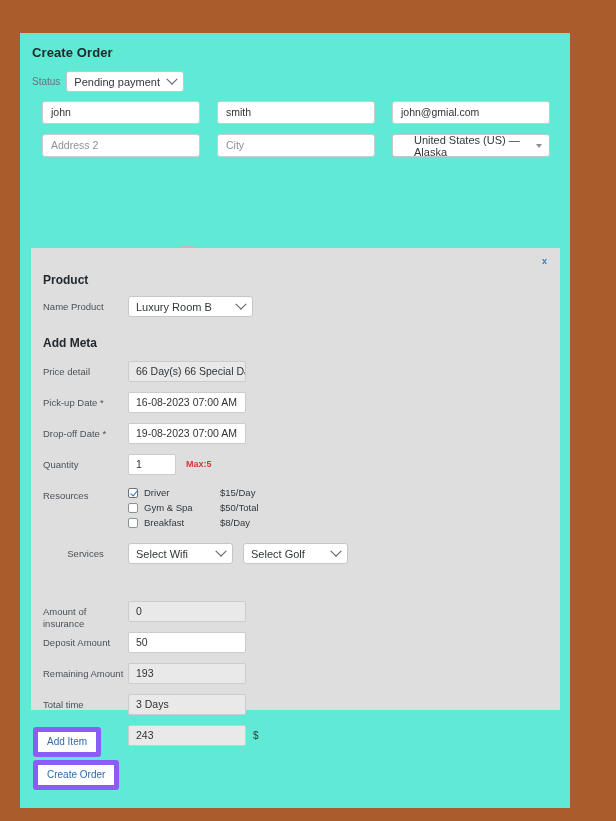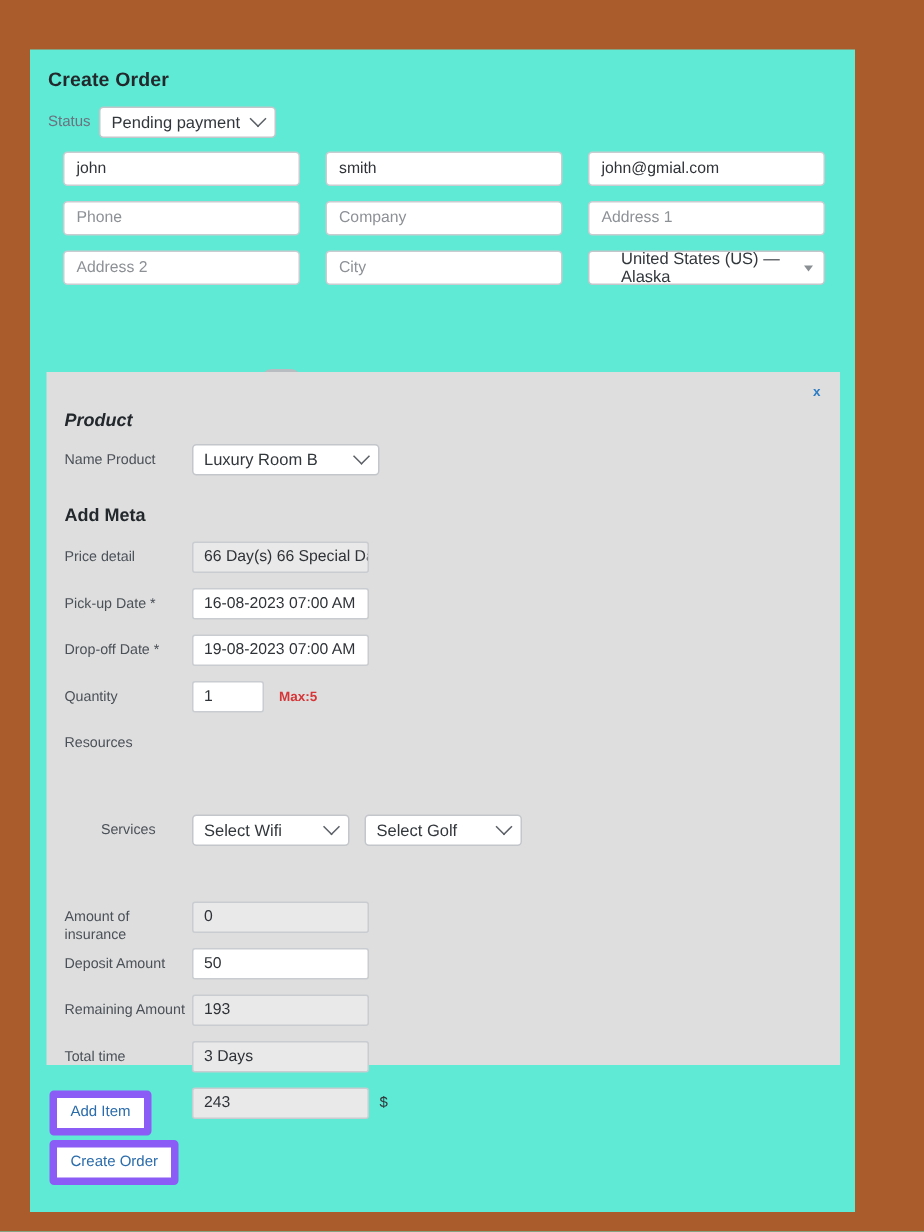--- a/index.html
+++ b/index.html
@@ -64,21 +64,21 @@
   
   .panel{
     position:absolute;left:11px;top:215px;width:529px;height:462px;
     background:#dedede;
   }
   .close-x{
     position:absolute;right:13px;top:8px;font-size:9px;color:#2e7cc4;
     cursor:pointer;font-weight:bold;
   }
   .sec-title{position:absolute;left:12px;font-size:12px;font-weight:bold;color:#23282d;}
-  .p-title{top:25px;font-style:italic;}
+  .p-title{top:25px;}
   .m-title{top:88px;}
   .frow{position:absolute;left:12px;display:flex;align-items:flex-start;}
   .flabel{font-size:9.5px;color:#4b5158;width:85px;flex:none;line-height:12px;padding-top:5px;}
   .fld{
     height:21px;box-sizing:border-box;border:1px solid #c9ccd0;border-radius:2px;
     background:#fff;font-size:10.5px;color:#2f3337;padding:0 7px;line-height:19px;
     font-family:"Liberation Sans", sans-serif;white-space:nowrap;overflow:hidden;
   }
   .fld.ro{background:#e9e9e9;}
   .w118{width:118px;}
@@ -125,25 +125,20 @@
     </div>
   </div>
 
   <div class="grid">
     <div class="grow">
       <div class="inp">john</div>
       <div class="inp">smith</div>
       <div class="inp">john@gmial.com</div>
     </div>
     <div class="grow">
-      <div class="inp ph">Phone</div>
-      <div class="inp ph">Company</div>
-      <div class="inp ph">Address 1</div>
-    </div>
-    <div class="grow">
       <div class="inp ph">Address 2</div>
       <div class="inp ph">City</div>
       <div class="sel sel-country">
         <span>United States (US) — Alaska</span>
         <span class="tri"></span>
       </div>
     </div>
   </div>
 
   <div class="ship">
@@ -185,20 +180,37 @@
     </div>
 
     <div class="frow" style="top:206px;">
       <span class="flabel">Quantity</span>
       <div class="fld w48">1</div>
       <span class="maxnote">Max:5</span>
     </div>
 
     <div class="frow" style="top:237px;">
       <span class="flabel">Resources</span>
+      <div class="res-list">
+        <div class="res-item">
+          <span class="cb on"></span>
+          <span class="res-name">Driver</span>
+          <span class="res-price">$15/Day</span>
+        </div>
+        <div class="res-item">
+          <span class="cb"></span>
+          <span class="res-name">Gym &amp; Spa</span>
+          <span class="res-price">$50/Total</span>
+        </div>
+        <div class="res-item">
+          <span class="cb"></span>
+          <span class="res-name">Breakfast</span>
+          <span class="res-price">$8/Day</span>
+        </div>
+      </div>
     </div>
 
     <div class="frow" style="top:295px;text-align:center;">
       <span class="flabel">Services</span>
       <div style="display:flex;gap:10px;">
         <div class="sel sel-sm">
           <span>Select Wifi</span>
           <span class="chev"></span>
         </div>
         <div class="sel sel-sm">

